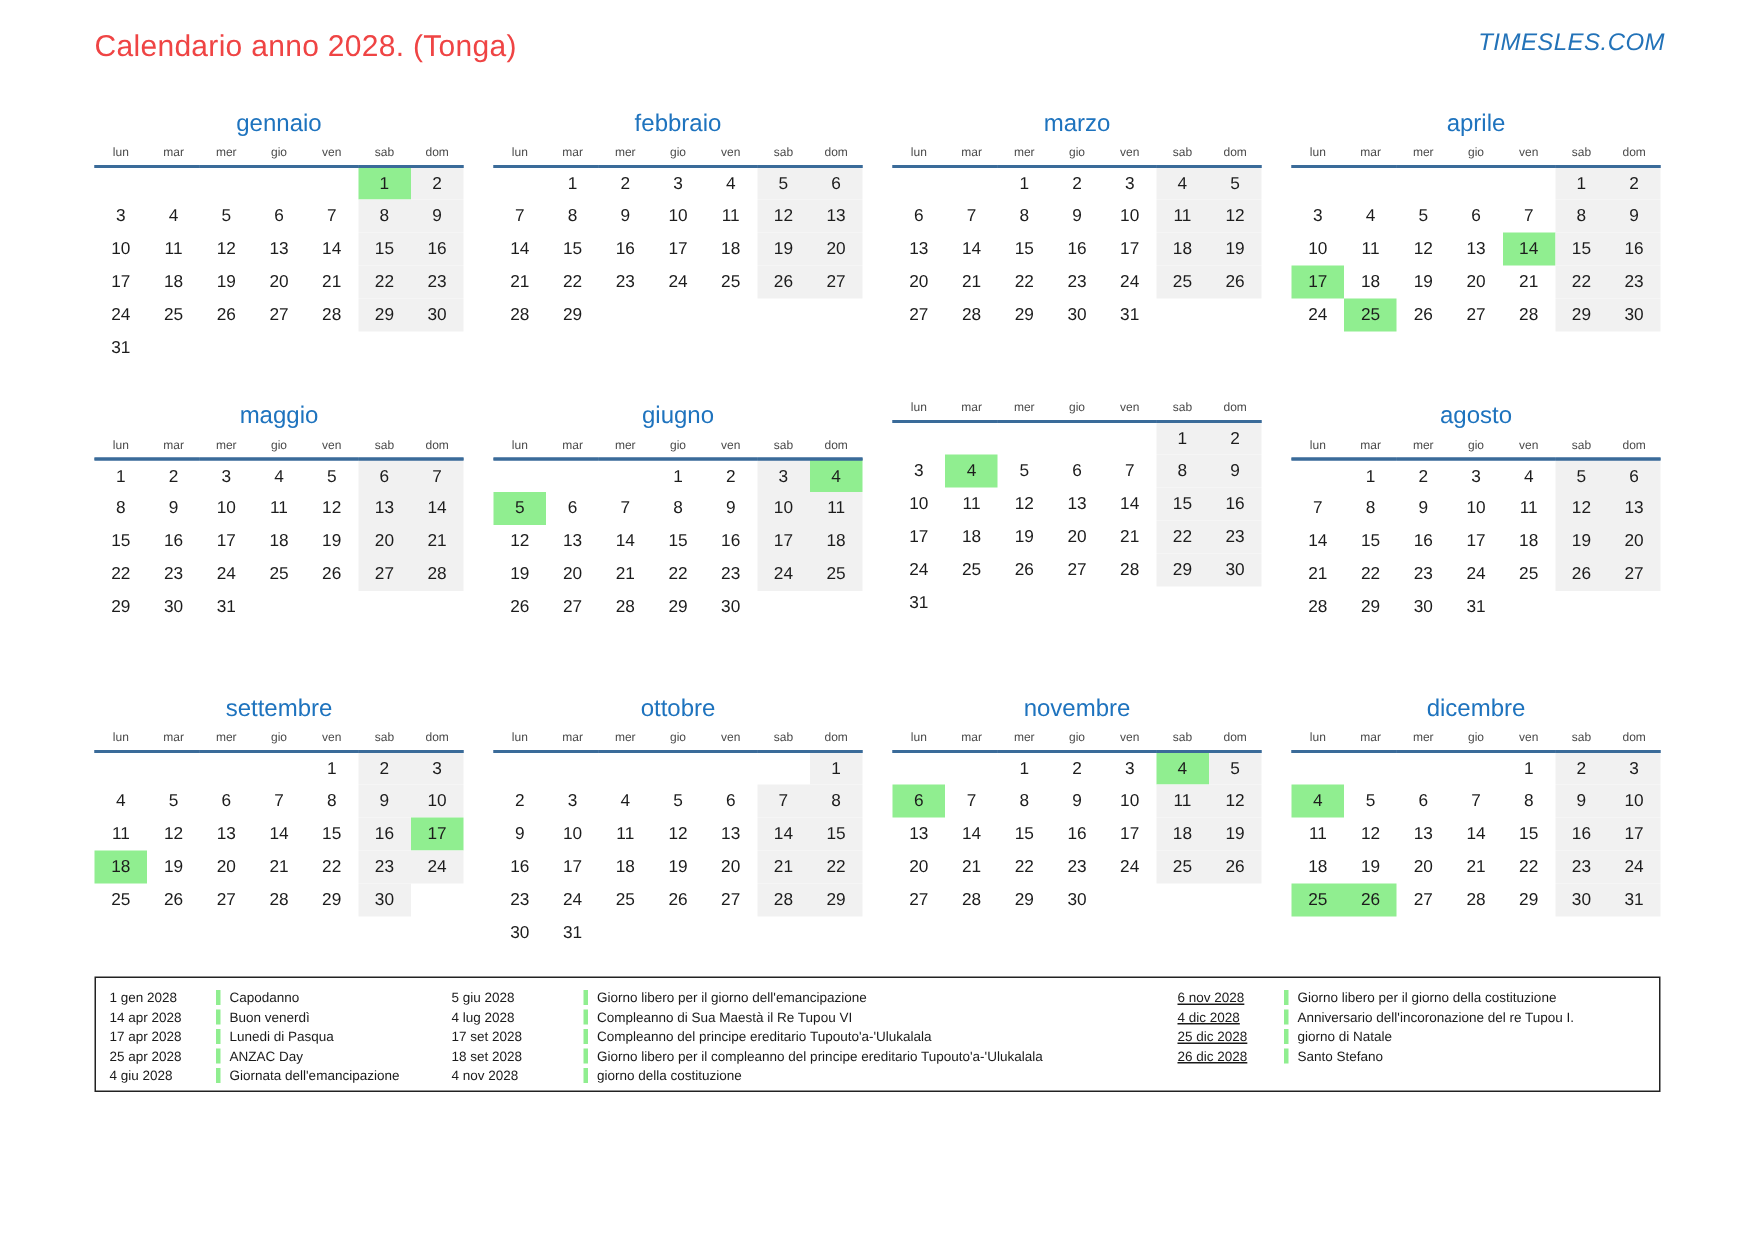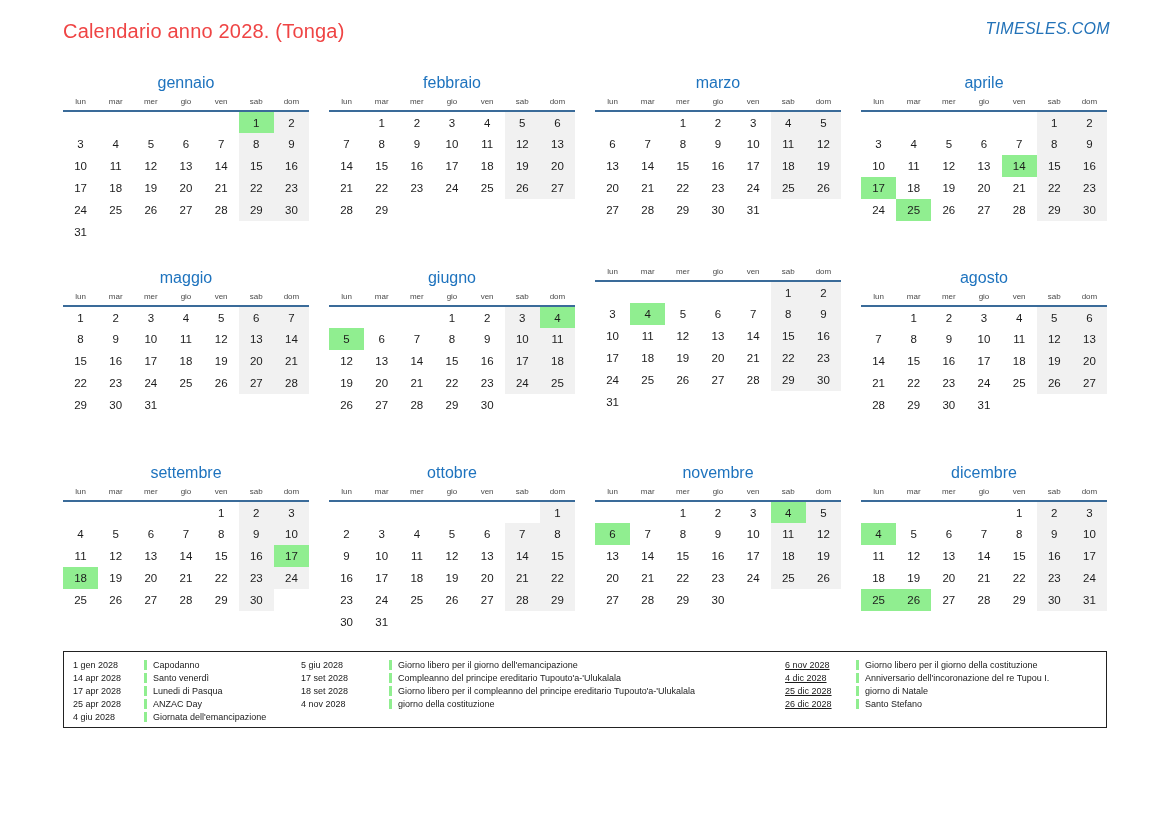--- a/index.html
+++ b/index.html
@@ -918,21 +918,21 @@
   <div class="legend">
     <div class="legend-group" id="legend-g1">
         <div class="legend-row">
           <span class="legend-date">1 gen 2028</span>
           <span class="legend-tick"></span>
           <span class="legend-name">Capodanno</span>
         </div>
         <div class="legend-row">
           <span class="legend-date">14 apr 2028</span>
           <span class="legend-tick"></span>
-          <span class="legend-name">Santo venerdì</span>
+          <span class="legend-name">Buon venerdì</span>
         </div>
         <div class="legend-row">
           <span class="legend-date">17 apr 2028</span>
           <span class="legend-tick"></span>
           <span class="legend-name">Lunedi di Pasqua</span>
         </div>
         <div class="legend-row">
           <span class="legend-date">25 apr 2028</span>
           <span class="legend-tick"></span>
           <span class="legend-name">ANZAC Day</span>
@@ -941,20 +941,25 @@
           <span class="legend-date">4 giu 2028</span>
           <span class="legend-tick"></span>
           <span class="legend-name">Giornata dell'emancipazione</span>
         </div>
       </div>
     <div class="legend-group" id="legend-g2">
         <div class="legend-row">
           <span class="legend-date">5 giu 2028</span>
           <span class="legend-tick"></span>
           <span class="legend-name">Giorno libero per il giorno dell'emancipazione</span>
+        </div>
+        <div class="legend-row">
+          <span class="legend-date">4 lug 2028</span>
+          <span class="legend-tick"></span>
+          <span class="legend-name">Compleanno di Sua Maestà il Re Tupou VI</span>
         </div>
         <div class="legend-row">
           <span class="legend-date">17 set 2028</span>
           <span class="legend-tick"></span>
           <span class="legend-name">Compleanno del principe ereditario Tupouto'a-'Ulukalala</span>
         </div>
         <div class="legend-row">
           <span class="legend-date">18 set 2028</span>
           <span class="legend-tick"></span>
           <span class="legend-name">Giorno libero per il compleanno del principe ereditario Tupouto'a-'Ulukalala</span>

